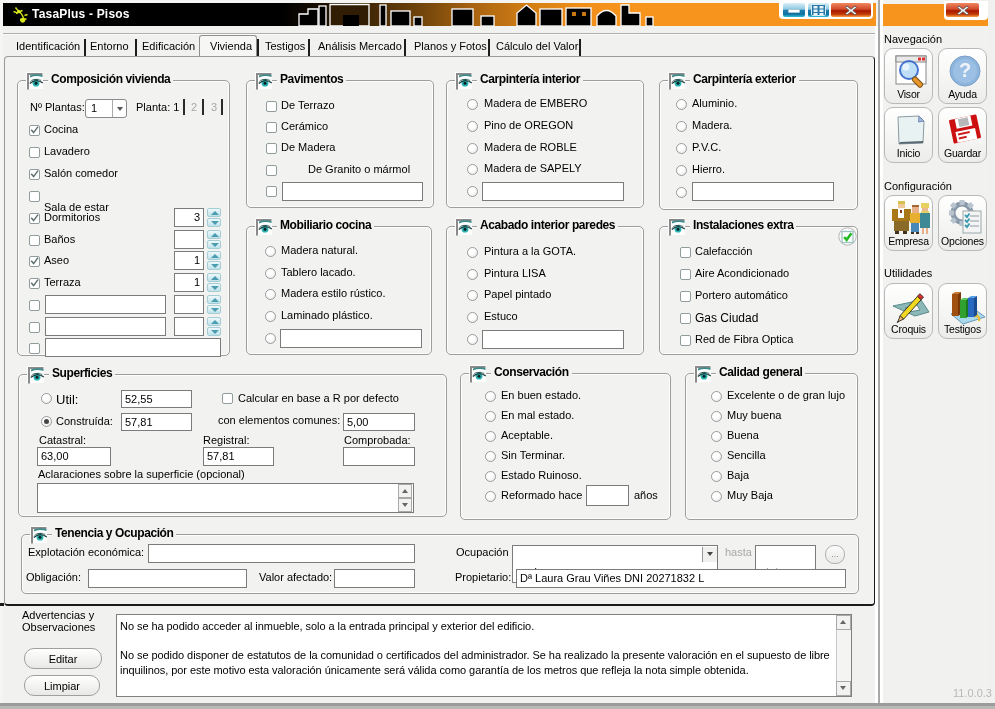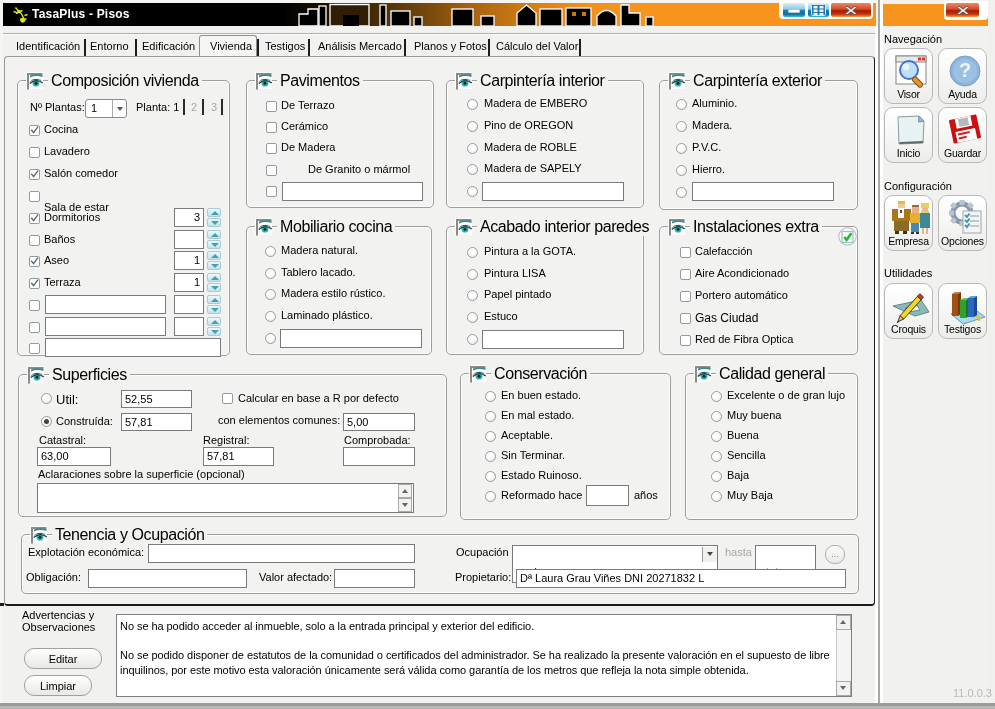--- a/index.html
+++ b/index.html
@@ -11,21 +11,21 @@
  background:linear-gradient(to right,#000 0%,#000 32%,#241402 38%,#4a2d07 43%,#7a4a0c 49%,#aa6410 54%,#d07d15 60%,#ef8e1a 66%,#f7941d 71%,#f7941d 100%);}
 #titletxt{left:29px;top:4px;font-size:12px;font-weight:bold;color:#fff;letter-spacing:0.2px;}
 
 .tabtxt{top:40px;font-size:11px;white-space:nowrap;}
 .tabsep{top:39px;width:2px;height:17px;background:#1c1c1c;}
 #activetab{left:199px;top:35px;width:58px;height:22px;background:#f6f6f4;
  border:1px solid #8f8f8f;border-bottom:none;border-radius:3px 3px 0 0;}
 #tabpage{left:4px;top:56px;width:871px;height:549.5px;border:1px solid #9a9a9a;border-right:1.5px solid #1a1a1a;border-bottom:2.5px solid #1a1a1a;border-radius:4px;background:#f2f2f0;}
 
 .gb{border:1px solid #9e9e9e;border-radius:5px;box-shadow:inset 0 0 0 1px #fdfdfd;}
-.gbt{font-size:16px;font-weight:normal;background:#f2f2f0;padding:0 3px;white-space:nowrap;letter-spacing:-0.4px;}
+.gbt{font-size:12px;font-weight:bold;background:#f2f2f0;padding:0 3px;white-space:nowrap;letter-spacing:-0.4px;}
 .lbl{white-space:nowrap;}
 .glbl{white-space:nowrap;color:#a8a8a8;}
 .tf{background:#fff;border:1px solid #7b7b7b;font-size:11px;padding:18px 3px;white-space:nowrap;overflow:hidden;}
 .cb{width:11px;height:11px;background:#fff;border:1px solid #919c9c;border-radius:2px;}
 .rb{width:11px;height:11px;background:radial-gradient(circle at 35% 30%,#fff 40%,#e2e2e2);border:1px solid #9a9a9a;border-radius:50%;}
 .rdot{width:5px;height:5px;border-radius:50%;background:#444;left:2px;top:2px;}
 .spin{width:14px;height:19px;}
 .spin b{position:absolute;left:0;width:14px;height:9px;background:linear-gradient(#eef8fa,#bfe2ea);border:1px solid #a5cdd6;border-radius:2px;}
 .spin b:after{content:"";position:absolute;left:3px;border-left:4px solid transparent;border-right:4px solid transparent;}
 .spin b.u{top:0}.spin b.d{top:10px}
@@ -472,21 +472,21 @@
 <div class="abs lbl" style="left:26px;top:571px;font-size:11px;">Obligación:</div>
 <div class="abs tf" style="left:88px;top:569px;width:159px;height:19px;text-align:left;line-height:17px;padding:0 3px;"></div>
 <div class="abs lbl" style="left:259px;top:571px;font-size:11px;">Valor afectado:</div>
 <div class="abs tf" style="left:334px;top:569px;width:81px;height:19px;text-align:left;line-height:17px;padding:0 3px;"></div>
 <div class="abs lbl" style="left:455px;top:571px;font-size:11px;">Propietario:</div>
 <div class="abs tf" style="left:516px;top:569px;width:330px;height:19px;text-align:left;line-height:17px;padding:0 3px;">Dª Laura Grau Viñes DNI 20271832 L</div>
 <div class="abs" style="left:0px;top:603px;width:4px;height:2.5px;background:#1a1a1a;"></div>
 <div class="abs lbl" style="left:22px;top:609px;">Advertencias y</div>
 <div class="abs lbl" style="left:22px;top:621px;">Observaciones</div>
 <div class="abs pill" style="left:24px;top:648px;width:78px;height:21px;line-height:20px;">Editar</div>
-<div class="abs pill" style="left:24px;top:675px;width:68px;height:21px;line-height:20px;">Limpiar</div>
+<div class="abs pill" style="left:24px;top:675px;width:76px;height:21px;line-height:20px;">Limpiar</div>
 <div class="abs" style="left:116px;top:614px;width:736px;height:83px;background:#fff;border:1px solid #808080;"></div>
 <div class="abs" style="left:120px;top:619px;width:714px;font-size:11px;line-height:14.5px;letter-spacing:-0.06px;">No se ha podido acceder al inmueble, solo a la entrada principal y exterior del edificio.<br><br>No se podido disponer de estatutos de la comunidad o certificados del administrador. Se ha realizado la presente valoración en el supuesto de libre inquilinos, por este motivo esta valoración únicamente será válida como garantía de los metros que refleja la nota simple obtenida.</div>
 <div class="abs" style="left:836px;top:615px;width:15px;height:81px;background:#f4f4f2;border-left:1px solid #c8c8c8;"></div>
 <div class="abs sbtn" style="left:836px;top:615px;width:15px;height:15px;"></div>
 <div class="abs arr" style="left:840px;top:620px;border-left:3.5px solid transparent;border-right:3.5px solid transparent;border-bottom:4px solid #666;"></div>
 <div class="abs sbtn" style="left:836px;top:681px;width:15px;height:15px;"></div>
 <div class="abs arr" style="left:840px;top:686px;border-left:3.5px solid transparent;border-right:3.5px solid transparent;border-top:4px solid #666;"></div>
 </div>
 <div class="abs" id="sidewin" style="left:878px;top:0;width:117px;height:709px;background:#f1f1ef;">
 <div class="abs" style="left:0;top:0;width:2px;height:703px;background:#a8a8a8;"></div>

